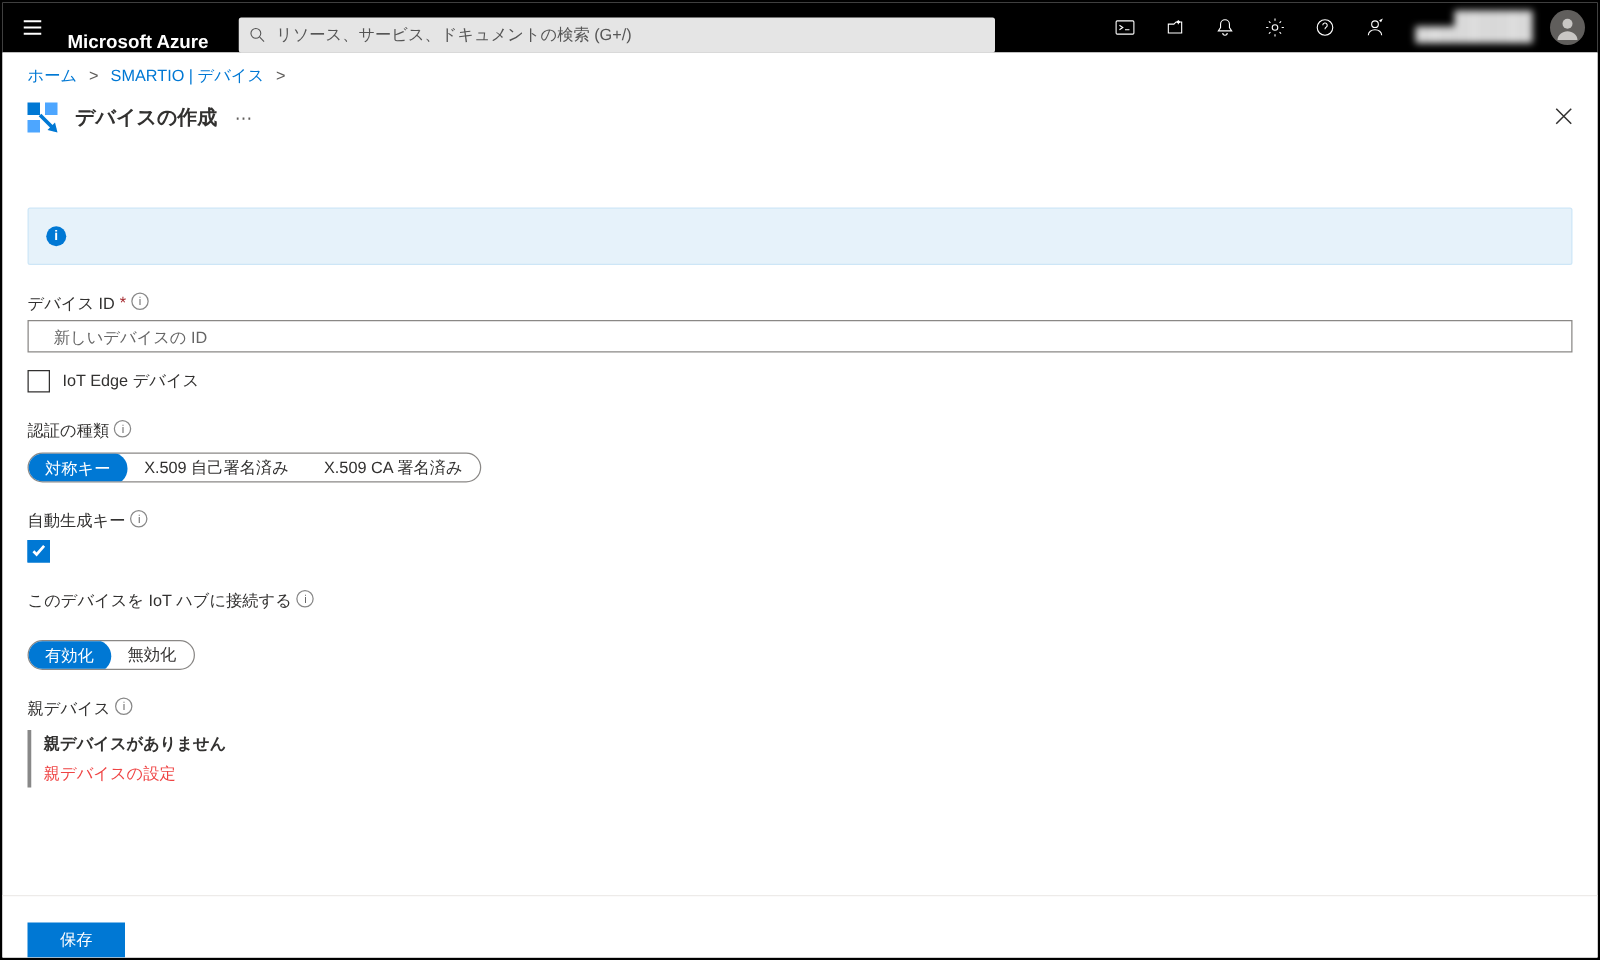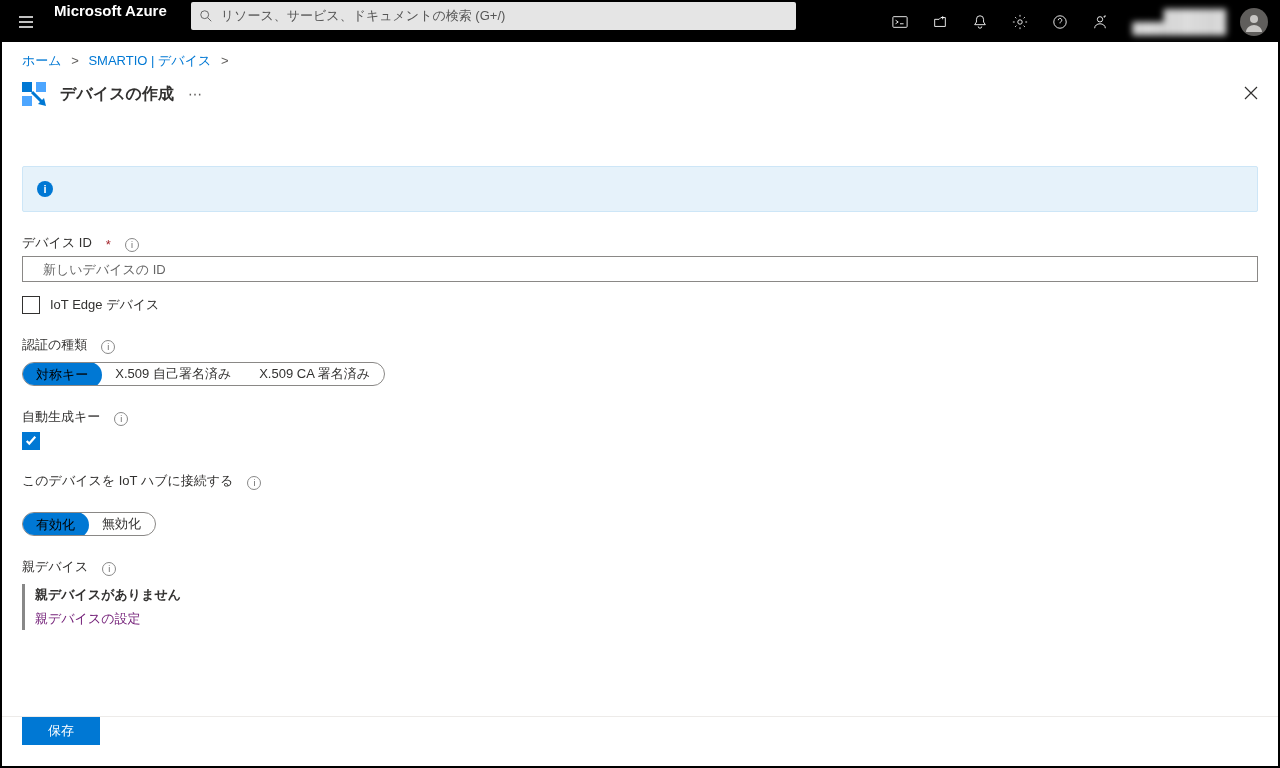--- a/index.html
+++ b/index.html
@@ -1,20 +1,20 @@
 <!DOCTYPE html>
 <html><head>
 <meta charset="utf-8">
 <style>
   * { box-sizing: border-box; margin: 0; padding: 0; }
   html, body { width: 1280px; height: 768px; font-family: "Segoe UI", "Yu Gothic UI", Meiryo, sans-serif; font-size: 13px; color: #323130; background: #fff; overflow: hidden; }
   .frame { width: 1280px; height: 768px; border: 2px solid #000; position: relative; }
 
   
-  .topbar { height: 40px; background: #000; color: #fff; display: flex; align-items: flex-start; }
+  .topbar { height: 40px; background: #000; color: #fff; display: flex; align-items: flex-end; }
   .hamburger { width: 48px; height: 40px; display:flex; align-items:center; justify-content:center; cursor:pointer; }
   .hamburger svg { width:16px; height:16px; }
   .brand { font-size: 15px; font-weight:600; padding: 0 12px 0 4px; }
   .search { flex: 0 0 605px; margin-left: 12px; height: 28px; background:#e5e5e5; border-radius:2px; display:flex; align-items:center; padding:0 8px; color:#555; }
   .search svg { width:14px; height:14px; margin-right:8px; flex-shrink:0; }
   .search span { font-size:13px; color:#555; }
   .topbar-right { margin-left:auto; display:flex; align-items:center; height:40px; }
   .ticon { width:40px; height:40px; display:flex; align-items:center; justify-content:center; cursor:pointer; }
   .ticon svg { width:16px; height:16px; stroke:#fff; fill:none; }
   .acct { padding: 4px 8px 4px 12px; text-align:right; font-size:11px; line-height:13px; color:#ddd; filter: blur(3px); white-space:nowrap; }
@@ -33,42 +33,42 @@
   .dots { margin-left:14px; color:#605e5c; letter-spacing:2px; font-size:14px; cursor:pointer; }
   .close-x { margin-left:auto; cursor:pointer; }
   .close-x svg { width:14px; height:14px; stroke:#323130; }
 
   .body { padding: 48px 20px 0 20px; }
 
   .banner { background:#e6f2fa; border:1px solid #cde6f7; padding:14px 14px; display:flex; align-items:center; font-size:13px; border-radius:2px; }
   .banner .info { width:16px; height:16px; border-radius:50%; background:#0078d4; color:#fff; font-weight:700; font-size:11px; display:flex; align-items:center; justify-content:center; margin-right:10px; flex-shrink:0; }
 
   .field { margin-top: 22px; }
-  .label { font-size:13px; display:flex; align-items:flex-end; gap:14px; }
+  .label { font-size:13px; display:flex; align-items:flex-start; gap:4px; }
   .req { color:#a4262c; }
   .hint { width:14px; height:14px; border:1px solid #888; border-radius:50%; display:inline-flex; align-items:center; justify-content:center; font-size:9px; color:#666; line-height:1; }
   .text-input { margin-top:4px; width:100%; height:26px; border:1px solid #8a8886; padding:0 20px; font-size:13px; }
   .text-input::placeholder { color:#666; font-style: normal; }
 
   .checkbox-row { display:flex; align-items:center; margin-top:14px; gap:10px; }
   .cb { width:18px; height:18px; border:1px solid #323130; display:flex; align-items:center; justify-content:center; cursor:pointer; }
   .cb.checked { background:#0078d4; border-color:#0078d4; }
   .cb.checked svg { width:12px; height:12px; stroke:#fff; stroke-width:2.5; fill:none; }
 
   .pill-group { margin-top:8px; display:inline-flex; border:1px solid #8a8886; border-radius:14px; overflow:hidden; height:24px; }
   .pill { padding: 0 14px; font-size:13px; display:flex; align-items:center; cursor:pointer; color:#323130; }
-  .pill.sel { background:#0078d4; color:#000000; border-radius:14px; margin:-1px; padding: 0 14px; height:26px;}
+  .pill.sel { background:#0078d4; color:#ffffff; border-radius:14px; margin:-1px; padding: 0 14px; height:26px;}
   
   .pill-group2 { margin-top:22px; display:inline-flex; border:1px solid #8a8886; border-radius:14px; overflow:hidden; height:24px; }
 
   .parent { margin-top:8px; border-left:3px solid #888; padding:2px 0 2px 10px; }
   .parent .none { font-weight:600; font-size:13px; }
-  .parent a { color:#701a75; text-decoration:none; font-size:13px; display:inline-block; margin-top:6px; }
-
-  .footer { position:absolute; left:0; right:0; bottom:0; height:50px; border-top:1px solid #edebe9; display:flex; align-items:flex-start; padding:0 20px; background:#fff; }
+  .parent a { color:#ef4444; text-decoration:none; font-size:13px; display:inline-block; margin-top:6px; }
+
+  .footer { position:absolute; left:0; right:0; bottom:0; height:50px; border-top:1px solid #edebe9; display:flex; align-items:flex-end; padding:0 20px; background:#fff; }
   .save-btn { background:#0078d4; color:#fff; border:none; height:28px; padding:0 26px; font-size:13px; cursor:pointer; }
 </style>
 </head>
 <body>
 <div class="frame">
 
 <div class="topbar">
   <div class="hamburger">
     <svg viewBox="0 0 16 16">
           <path d="M1 3h14M1 8h14M1 13h14" stroke="#fff" stroke-width="1.5"></path>

